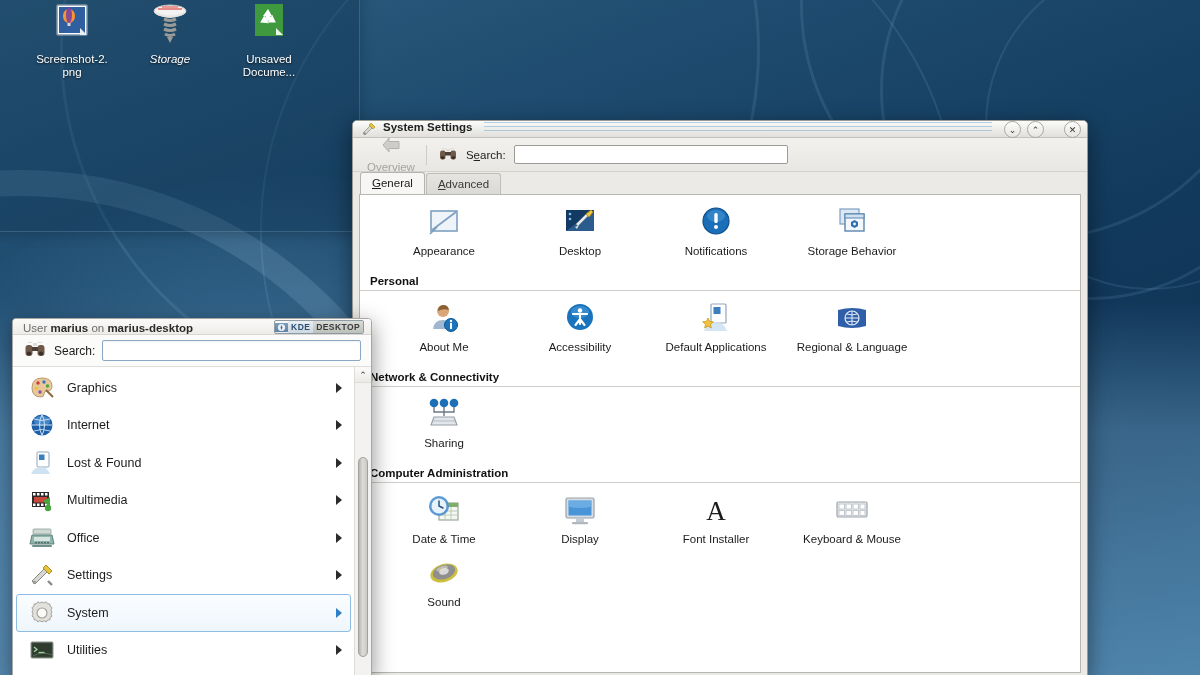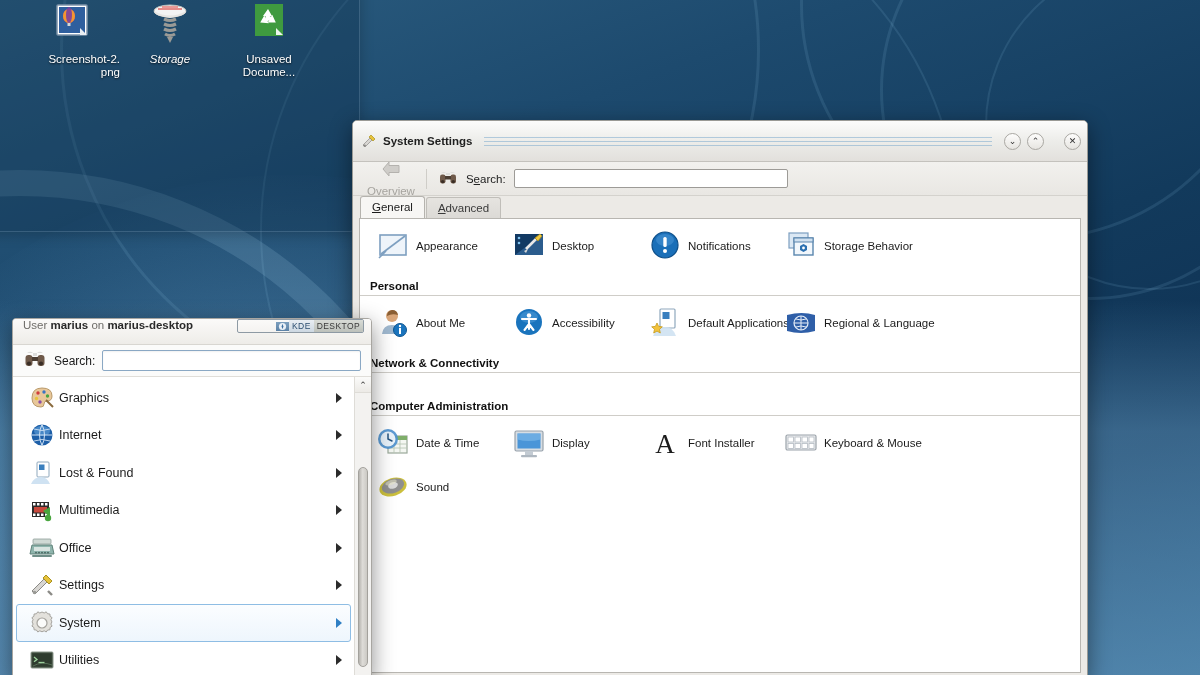--- a/index.html
+++ b/index.html
@@ -63,25 +63,25 @@
   #syswin {
     position: absolute; left: 352px; top: 120px;
     width: 736px; height: 560px;
     background: #eceae6;
     border: 1px solid #9a9a95;
     border-radius: 5px 5px 0 0;
     box-shadow: 0 6px 22px rgba(0,0,0,0.45);
     display: flex; flex-direction: column;
   }
   #titlebar {
-    height: 41px; flex: none;
+    height: 17px; flex: none;
     background: linear-gradient(180deg, #fcfcfb 0%, #ededea 48%, #e2e0dc 100%);
     border-bottom: 1px solid #c4c2bd;
     border-radius: 4px 4px 0 0;
-    display: flex; align-items: center; padding: 0 6px 0 8px; gap: 6px;
+    display: flex; align-items: flex-start; padding: 0 6px 0 8px; gap: 6px;
     position: relative;
   }
   #titlebar .tb-icon { width: 16px; height: 16px; flex: none; }
   #tb-title { font-weight: bold; font-size: 11.5px; color: #1e1e1e; white-space: nowrap; }
   #tb-stripes { flex: 1; height: 11px; margin: 0 6px;
     background: repeating-linear-gradient(180deg,
       rgba(120,165,200,0.0) 0px, rgba(120,165,200,0.0) 1px,
       rgba(125,170,205,0.55) 1px, rgba(125,170,205,0.55) 2px,
       rgba(255,255,255,0) 2px, rgba(255,255,255,0) 4px);
   }
@@ -130,69 +130,69 @@
   }
   .section { padding: 0; }
   .sec-head {
     font-weight: bold; font-size: 11.5px; color: #111;
     padding: 7px 0 3px 10px; border-bottom: 1px solid #cfcdc8;
     background: #ffffff;
   }
   .sec-grid { display: flex; padding: 10px 0 10px 0; }
   .cell {
     width: 136px; text-align: center; cursor: pointer;
-    display: flex; flex-direction: row; align-items: center; gap: 6px;
+    display: flex; flex-direction: column; align-items: center; gap: 6px;
   }
   .cell .ic { width: 34px; height: 34px; display:block; }
   .cell .lb { font-size: 11.5px; color: #1b1b1b; line-height: 13px; white-space: nowrap; }
   .pad-left { padding-left: 16px; }
 
   
   #kmenu {
     position: absolute; left: 12px; top: 318px;
     width: 360px; height: 362px;
     background: #fbfbfa;
     border: 1px solid #a8a6a1;
     border-radius: 4px 4px 0 0;
     box-shadow: 0 6px 22px rgba(0,0,0,0.45);
     display: flex; flex-direction: column; overflow: hidden;
   }
   #km-header {
-    flex: none; height: 26px; display: flex; align-items: flex-start;
+    flex: none; height: 16px; display: flex; align-items: flex-end;
     padding: 0 7px 0 10px; gap: 6px;
     background: linear-gradient(180deg,#fbfaf9,#eeece8);
     border-bottom: 1px solid #d8d6d1;
   }
   #km-user { font-size: 11.5px; color: #6f6d69; flex: 1; white-space: nowrap; }
   #km-user b { color: #2a2a2a; }
   #km-badge {
     display: flex; align-items: center; gap: 0;
     border: 1px solid #8e9aa4; border-radius: 2px; overflow: hidden;
-    height: 14px; font-size: 8.5px; font-weight: normal; letter-spacing: .4px; padding-left: 38px;
+    height: 14px; font-size: 8.5px; font-weight: bold; letter-spacing: .4px;
   }
   #km-badge .bk { background: linear-gradient(180deg,#7d9fbe,#5c82a6); padding: 0 2px; display:flex; align-items:center; }
   #km-badge .b1 { background: linear-gradient(180deg,#e9eef3,#cdd8e2); color: #2b4d70; padding: 0 3px; line-height: 12px; }
   #km-badge .b2 { background: linear-gradient(180deg,#d8dbd6,#bdc1bb); color: #3a3a3a; padding: 0 3px; line-height: 12px; }
 
   #km-search {
     flex: none; height: 32px; display: flex; align-items: center;
     gap: 7px; padding: 0 10px 0 10px; background: #fbfbfa;
     border-bottom: 1px solid #e0ded9;
   }
   #km-search .lab { font-size: 12px; color: #1a1a1a; }
   #km-search input {
     flex: 1; height: 21px; border: 1px solid #8aa8c4; border-radius: 2px;
     background: #fff; font-family:"Liberation Sans",sans-serif; font-size: 12px;
     padding: 0 4px; outline: none; box-shadow: inset 0 1px 2px rgba(0,0,0,0.06);
   }
 
   #km-body { flex: 1; display: flex; overflow: hidden; background: #fff; }
   #km-list { flex: 1; padding-top: 2px; }
   .km-item {
-    height: 37.5px; display: flex; align-items: center; gap: 4px;
+    height: 37.5px; display: flex; align-items: center; gap: 12px;
     padding: 0 8px 0 12px; cursor: pointer;
     border: 1px solid transparent; margin: 0 3px;
   }
   .km-item.sel {
     background: linear-gradient(180deg,#fbfdff,#eef6fd);
     border: 1px solid #8ebde4; border-radius: 3px;
   }
   .km-item .ic { width: 26px; height: 26px; flex: none; }
   .km-item .lb { flex: 1; font-size: 12.5px; color: #1b1b1b; }
   .km-item .arr { width: 0; height: 0; flex: none;
@@ -223,21 +223,21 @@
 
   <div class="wall-ring" style="left:800px; top:-230px; width:470px; height:470px; border-width:3px;"></div>
   <div class="wall-ring" style="left:880px; top:-120px; width:420px; height:420px; border-width:3px;"></div>
   <div class="wall-ring" style="left:985px; top:-40px; width:330px; height:330px; border-width:2px;"></div>
   <div class="wall-ring" style="left:60px; top:-300px; width:700px; height:700px; border-width:3px;"></div>
   <div class="wall-ring" style="left:260px; top:-120px; width:700px; height:700px; border-width:2px;"></div>
   <div class="wall-sweep" style="left:-420px; top:170px; width:880px; height:880px; border-color: rgba(175,215,245,0.16);"></div>
 
   <div id="folderview"></div>
 
-  <div class="desk-icon" style="left:24px; top:2px;text-align:right;">
+  <div class="desk-icon" style="left:24px; top:2px;">
     <span class="glyph">
       <svg width="46" height="46" viewBox="0 0 46 46">
         <rect x="8" y="3" width="30" height="30" rx="1" fill="#ffffff" stroke="#7d94ab" stroke-width="1.5"></rect>
         <rect x="10" y="5" width="26" height="26" fill="#2f5f9e"></rect>
         <path d="M14 31 L22 12 L30 31 Z" fill="#2f5f9e"></path>
         <ellipse cx="20" cy="14" rx="6" ry="7" fill="#e8427a"></ellipse>
         <path d="M14 14 a6 7 0 0 1 12 0 a6 7 0 0 1 -12 0" fill="#f5a623" opacity="0.85"></path>
         <path d="M17 13 a3 8 0 0 1 6 0 a3 8 0 0 1 -6 0" fill="#7b3fa0" opacity="0.9"></path>
         <rect x="18.5" y="21" width="3" height="3" fill="#d8d8d8"></rect>
         <path d="M31 26 L38 33 L31 33 Z" fill="#e9eef3"></path>
@@ -440,20 +440,34 @@
             </svg>
           </span>
           <span class="lb">Regional &amp; Language</span>
         </div>
       </div>
     </div>
 
     <div class="section">
       <div class="sec-head">Network &amp; Connectivity</div>
       <div class="sec-grid pad-left">
+        <div class="cell">
+          <span class="ic">
+            <svg width="34" height="34" viewBox="0 0 34 34">
+              <circle cx="7" cy="6" r="4.3" fill="#1d6fb8"></circle>
+              <circle cx="17" cy="6" r="4.3" fill="#1d6fb8"></circle>
+              <circle cx="27" cy="6" r="4.3" fill="#1d6fb8"></circle>
+              <path d="M7 10 v5 h20 v-5 M17 10 v5" stroke="#6d7a85" stroke-width="1.4" fill="none"></path>
+              <path d="M17 15 v4" stroke="#6d7a85" stroke-width="1.4"></path>
+              <path d="M7 20 h20 l3 8 h-26 Z" fill="#e2e6ea" stroke="#97a0a8" stroke-width="1.2"></path>
+              <path d="M6 24 h22" stroke="#b3bbc2" stroke-width="1"></path>
+            </svg>
+          </span>
+          <span class="lb">Sharing</span>
+        </div>
       </div>
     </div>
 
     <div class="section">
       <div class="sec-head">Computer Administration</div>
       <div class="sec-grid pad-left">
         <div class="cell">
           <span class="ic">
             <svg width="34" height="34" viewBox="0 0 34 34">
               <rect x="12" y="10" width="19" height="17" fill="#f4f7f2" stroke="#9aa89a" stroke-width="1.2"></rect>

